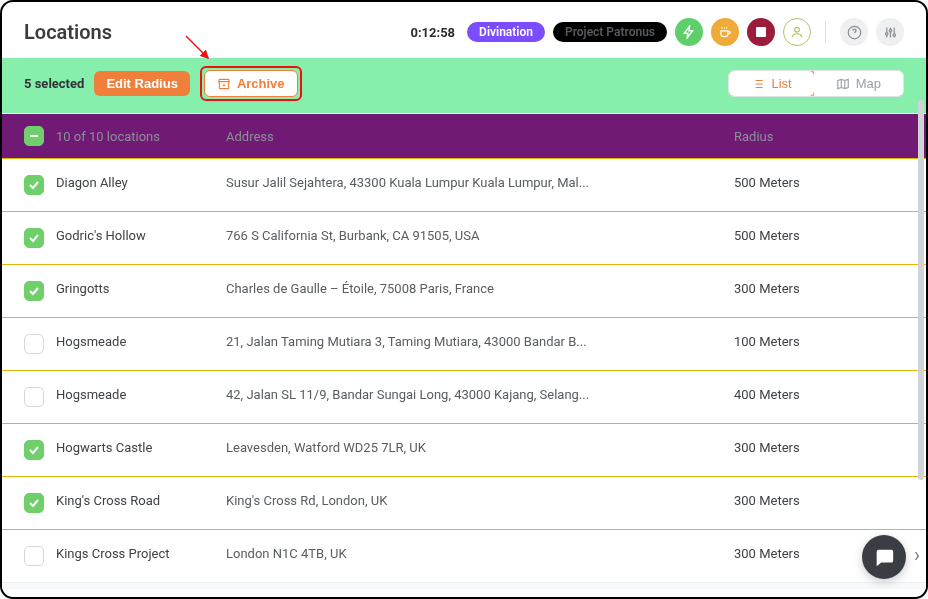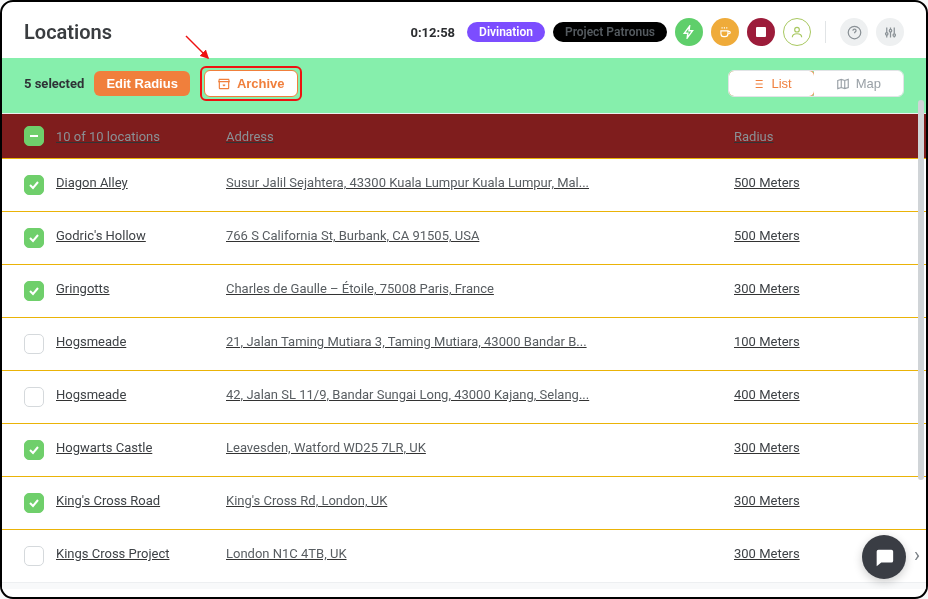--- a/index.html
+++ b/index.html
@@ -23,21 +23,21 @@
 .toolbar-left { display:flex; align-items:center; gap:10px; }
 .selected-label { font-size:13px; font-weight:700; color:#2f3336; }
 .btn { padding: 5px 12px; border-radius: 6px; font-size:13px; font-weight:600; display:inline-flex; align-items:center; gap:6px; cursor:pointer; border:none; }
 .btn-orange { background:#f07f3c; color:#fff; }
 .btn-archive-wrap { border:2px solid #e11; padding:2px; border-radius:6px; }
 .btn-archive { background:#fff; border:1px solid #f07f3c; color:#f07f3c; }
 .arrow-svg { position:absolute; left:180px; top:30px; pointer-events:none; }
 .view-toggle { display:flex; border:1px solid #e1e4e6; border-radius:6px; overflow:hidden; }
 .view-btn { padding:5px 22px; font-size:13px; display:flex; align-items:center; gap:6px; background:#fff; color:#9aa1a7; cursor:pointer; border:none; }
 .view-btn.active { border:1px solid #f07f3c; color:#f07f3c; border-radius:6px; margin:-1px; }
-.list-container { height: calc(100% - 120px); overflow-y:auto; background:#7f1d1d; position:relative;text-decoration:underline; }
+.list-container { height: calc(100% - 120px); overflow-y:auto; background:#701a75; position:relative; }
 .list-header { display:flex; align-items:center; padding: 12px 22px; font-size:13px; color:#8a9196; }
 .col-chk { width: 32px; }
 .col-name { width: 170px; }
 .col-addr { flex:1; }
 .col-radius { width: 170px; }
 .checkbox { width:20px; height:20px; border-radius:5px; border:1px solid #d5d9dc; background:#fff; display:flex; align-items:center; justify-content:center; cursor:pointer; }
 .checkbox.checked { background:#6fcf6b; border-color:#6fcf6b; }
 .checkbox.indeterminate { background:#6fcf6b; border-color:#6fcf6b; }
 .checkbox svg { width:12px; height:12px; }
 .row { display:flex; align-items:flex-start; padding: 16px 22px; font-size:13px; color:#3e4246; border-top:1px solid #eab308; background:#fff; }

